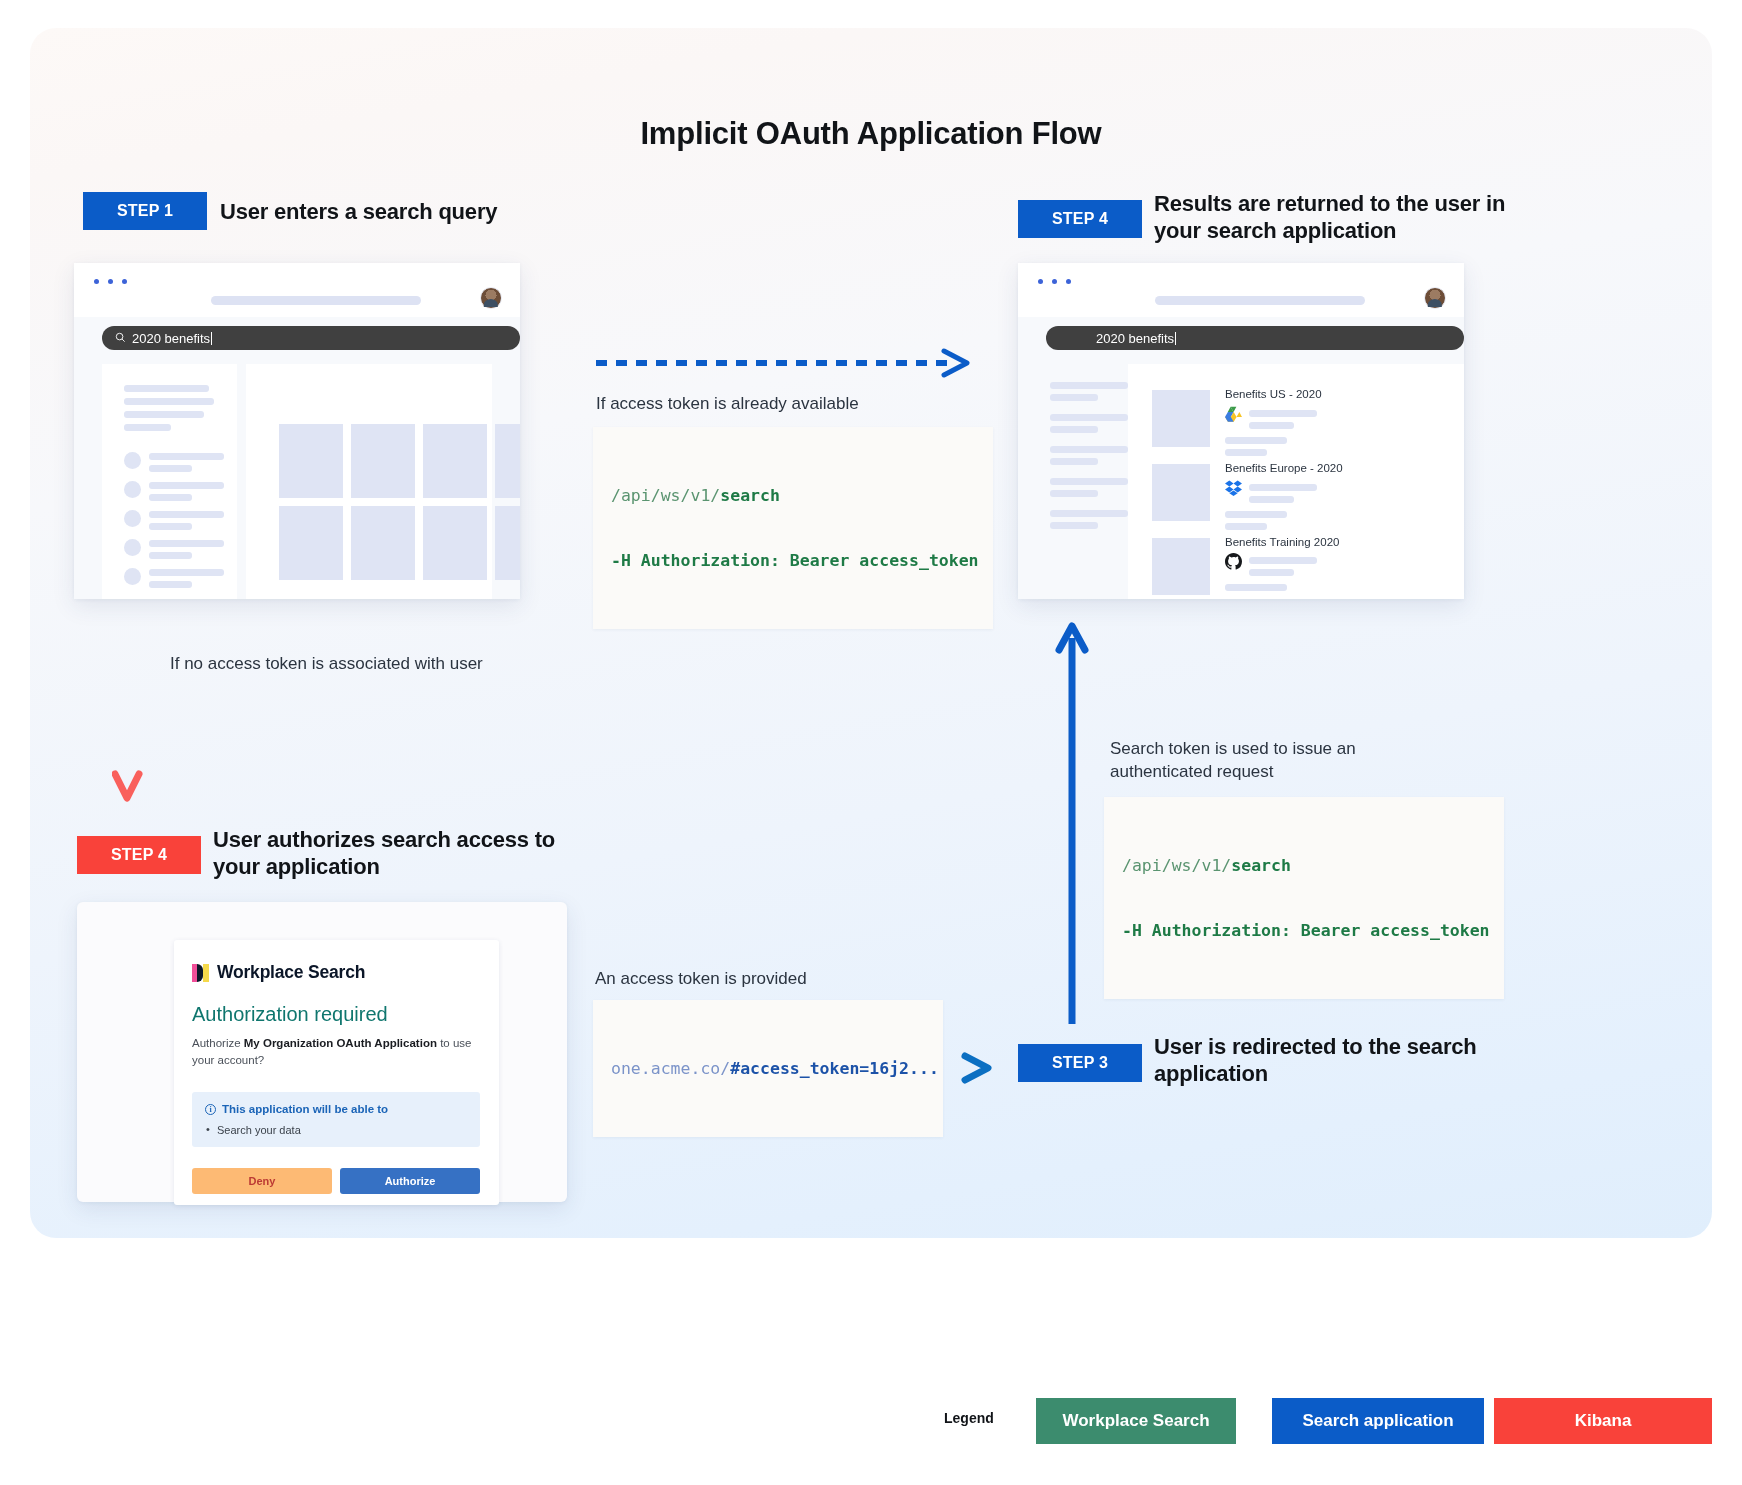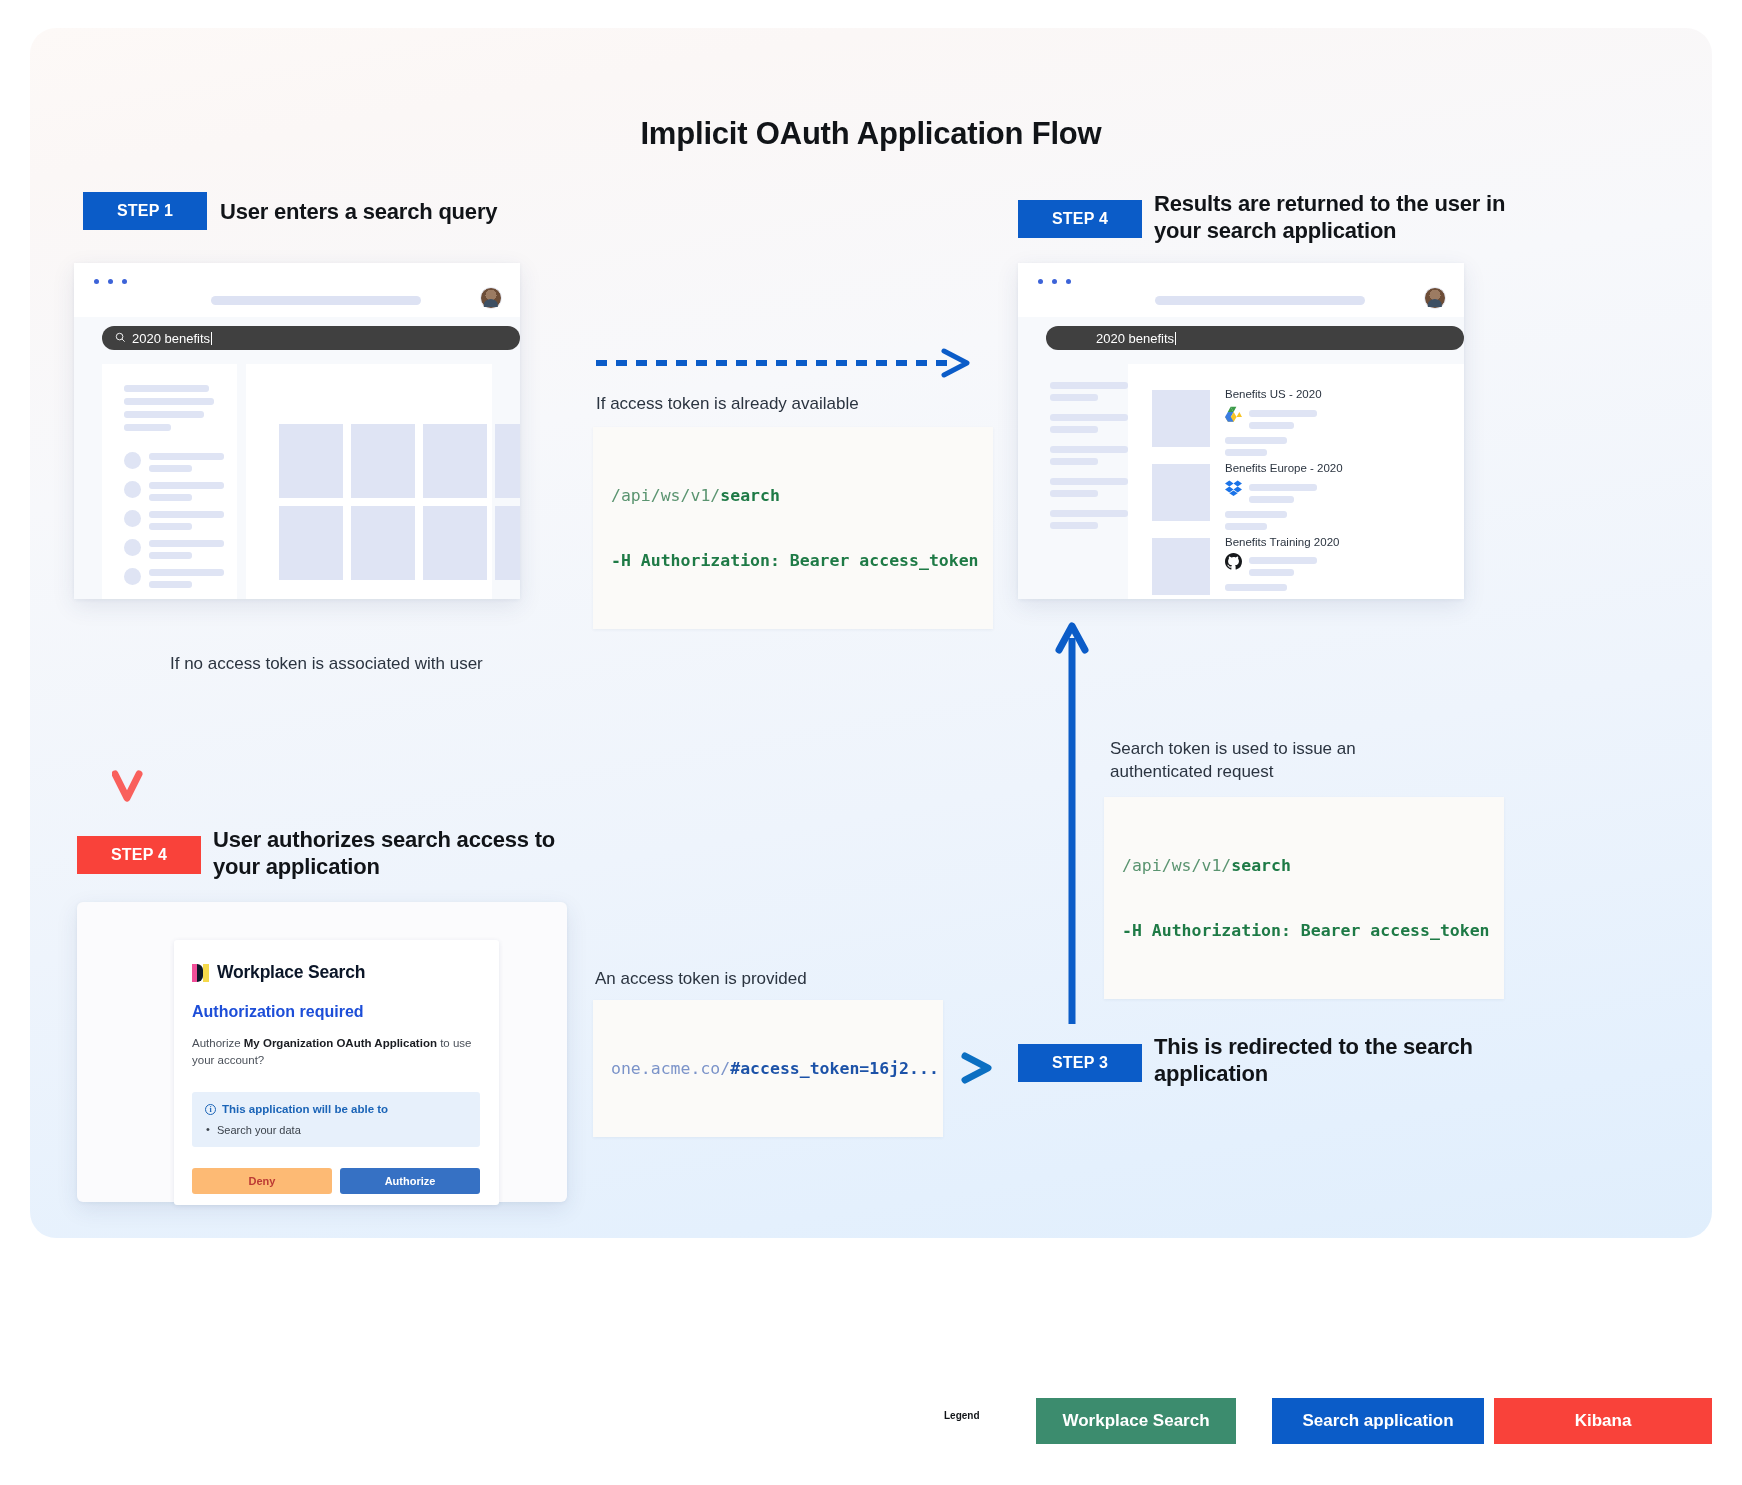--- a/index.html
+++ b/index.html
@@ -145,21 +145,21 @@
     border-radius: 3px;
     box-shadow: 0 1px 5px rgba(40,60,110,0.10);
   }
   .ws-logo-row { position: absolute; left: 18px; top: 22px; display: flex; align-items: center; gap: 8px; }
   .ws-mark { position: relative; width: 17px; height: 18px; }
   .ws-mark .s1 { position:absolute; left:0; top:0; width:5px; height:18px; background:#f04e98; }
   .ws-mark .s2 { position:absolute; left:5px; top:0; width:6px; height:18px; background:#0b1628;
                  border-radius: 0 9px 9px 0; }
   .ws-mark .s3 { position:absolute; left:11px; top:0; width:6px; height:18px; background:#f5d94b; }
   .ws-name { font-size: 17.5px; font-weight: bold; color: #0b1628; letter-spacing: -0.2px; }
-  .auth-h { position: absolute; font-size: 16px; font-weight: bold; color: #1d4ed8; }
+  .auth-h { position: absolute; font-size: 20px; font-weight: normal; color: #0f766e; }
   .auth-p { position: absolute; font-size: 11.5px; color: #4a5059; line-height: 1.5; }
   .auth-p b { color: #1a1c21; }
   .perm-box {
     position: absolute;
     background: #e7f0fb;
     border-radius: 3px;
     padding: 11px 13px;
   }
   .perm-title { font-size: 11.5px; font-weight: bold; color: #1b64b7; display:flex; align-items:center; gap:6px; }
   .perm-i {
@@ -176,21 +176,21 @@
     display:flex; align-items:center; justify-content:center;
     font-size: 11px; font-weight: bold;
   }
   .btn-deny { background: #fdba74; color: #bc3a34; }
   .btn-auth { background: #3671c4; color: #ffffff; }
 
   
   .legend-row { position: absolute; left: 0; top: 1398px; width: 1742px; height: 46px; }
   .legend-label {
     position: absolute; left: 944px; top: 12px;
-    font-size: 10px; font-weight: bold; color: #111418;
+    font-size: 14px; font-weight: bold; color: #111418;
   }
   .legend-chip {
     position: absolute; top: 0; height: 46px;
     display:flex; align-items:center; justify-content:center;
     color:#ffffff; font-size:17px; font-weight:bold;
   }
   .chip-green { background: #3c8c6e; }
   .chip-blue  { background: #0b5cc8; }
   .chip-red   { background: #f9423a; }
 </style>
@@ -428,21 +428,21 @@
       </svg>
     </div>
 
     <div class="caption" style="left:565px; top:940px; width:420px;">An access token is provided</div>
 
     <div class="codebox" style="left:563px; top:972px; width:350px;">
       <div class="code-blue"><span>one.acme.co/</span><b>#access_token=16j2...</b></div>
     </div>
 
     <div class="step-badge badge-blue" style="left:988px; top:1016px;">STEP 3</div>
-    <div class="step-title" style="left:1124px; top:1005px; width:350px;">This is redirected to the search application</div>
+    <div class="step-title" style="left:1124px; top:1005px; width:350px;">User is redirected to the search application</div>
 
     <div class="arrow-wrap" style="left:1012px; top:580px;">
       <svg width="60" height="420" viewBox="0 0 60 420">
         <line x1="30" y1="416" x2="30" y2="30" stroke="#0b5cc8" stroke-width="7"></line>
         <polyline points="17,42 30,18 43,42" fill="none" stroke="#0b5cc8" stroke-width="7" stroke-linecap="round" stroke-linejoin="round"></polyline>
       </svg>
     </div>
 
     <div class="caption" style="left:1080px; top:710px; width:320px;">Search token is used to issue an authenticated request</div>
 

